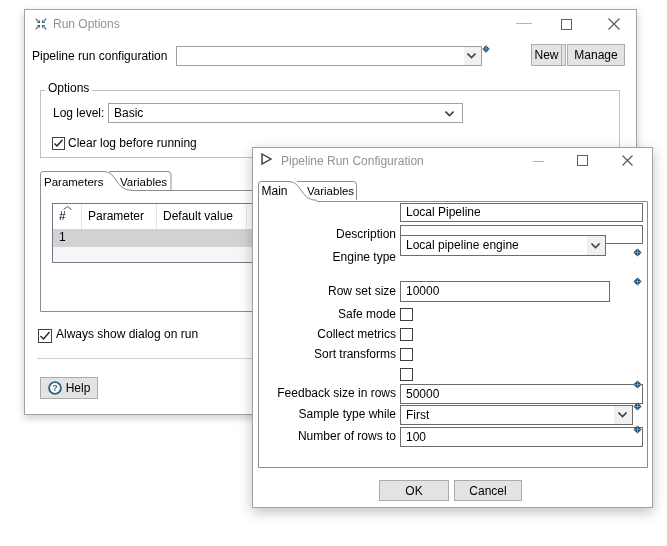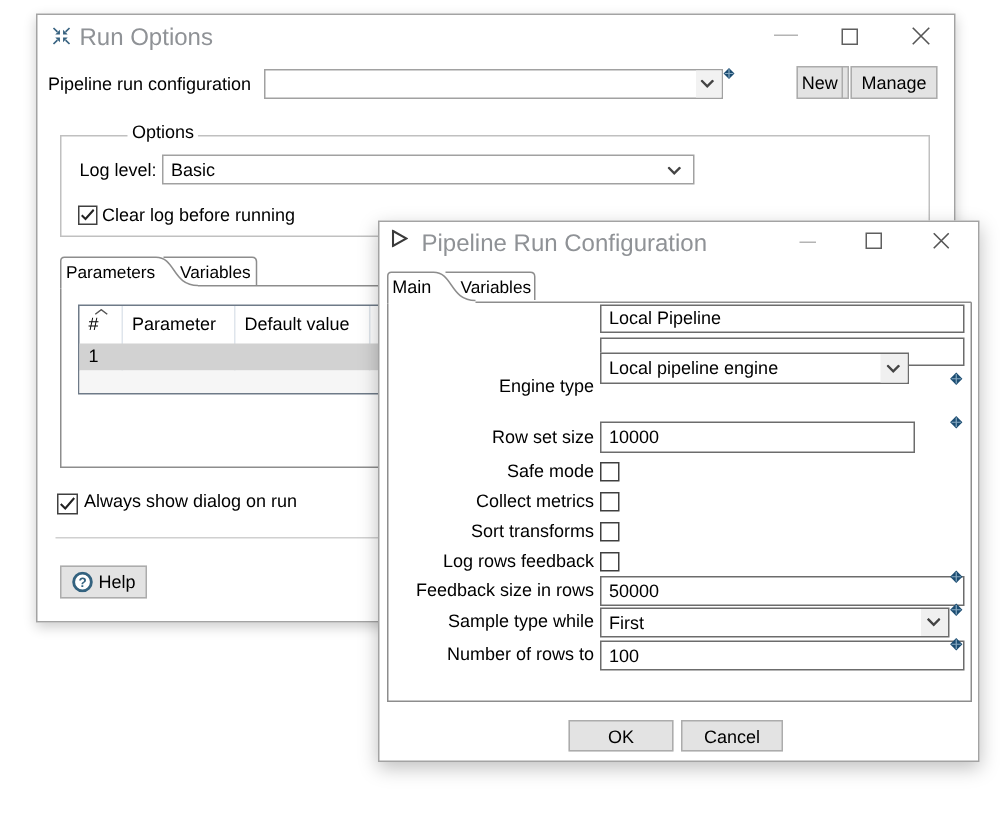--- a/index.html
+++ b/index.html
@@ -1,20 +1,20 @@
 <!DOCTYPE html>
 <html><head>
 <meta charset="utf-8">
 <style>
   html,body{margin:0;padding:0;}
   body{width:667px;height:546px;background:#ffffff;position:relative;overflow:hidden;
        font-family:"Liberation Sans", sans-serif;font-size:12px;color:#000;}
   .abs{position:absolute;box-sizing:border-box;}
   .dialog{background:#fff;border:1px solid #a3a3a3;}
-  .titletext{color:#8f9296;font-size:16px;text-align:right;}
+  .titletext{color:#8f9296;font-size:12px;text-align:right;}
   .btn{background:#e3e3e3;border:1px solid #acacac;display:flex;align-items:center;justify-content:center;}
   .input{background:#fff;border:1px solid #6c6c6c;}
   .combo{background:#fff;border:1px solid #a1a1a1;padding-left:44px;}
   .cb{background:#fff;border:1px solid #404040;}
   .lbl{white-space:nowrap;}
   .rlbl{white-space:nowrap;text-align:right;}
 </style>
 </head>
 <body>
 
@@ -48,21 +48,21 @@
   </div>
   <svg class="abs" style="left:457px;top:35px;" width="8" height="8" viewBox="0 0 8 8">
     <rect x="1.4" y="1.4" width="5.2" height="5.2" transform="rotate(45 4 4)" fill="#1c4d72"></rect>
       <path d="M4,1.2 L4,6.8 M1.2,4 L6.8,4" stroke="#86a9c2" stroke-width="0.8" fill="none"></path>
   </svg>
   <div class="abs btn" style="left:471px;top:34px;width:31px;height:22px;margin-left:39px;">Edit</div>
   <div class="abs btn" style="left:506px;top:34px;width:31px;height:22px;">New</div>
   <div class="abs btn" style="left:542px;top:34px;width:58px;height:22px;">Manage</div>
 
   <div class="abs" style="left:15px;top:80px;width:580px;height:68px;border:1px solid #c0c0c0;"></div>
-  <div class="abs" style="left:20px;top:71px;padding:0 3px;background:#fff;margin-left:40px;">Options</div>
+  <div class="abs" style="left:20px;top:71px;padding:0 3px;background:#fff;">Options</div>
   <div class="abs lbl" style="left:28px;top:96px;">Log level:</div>
   <div class="abs combo" style="left:83px;top:93px;width:355px;height:20px;">
     <div class="abs" style="left:5px;top:2px;">Basic</div>
     <svg class="abs" style="right:8px;top:7px;" width="9" height="6" viewBox="0 0 9 6">
         <path d="M0.5,0.5 L4.5,4.5 L8.5,0.5" stroke="#444" stroke-width="1.6" fill="none"></path>
       </svg>
   </div>
   <div class="abs cb" style="left:27px;top:127px;width:13px;height:13px;"></div>
   <svg class="abs" style="left:29px;top:129px;" width="9" height="9" viewBox="0 0 9 9">
       <path d="M0.5,4.5 L3,7 L8.5,0.8" stroke="#222" stroke-width="1.4" fill="none"></path>
@@ -129,20 +129,21 @@
     <path d="M1,22.2 L1,4 Q1,1.5 4,1.5 L32,1.5 C45,1.5 43,20.3 60,20.3 L60,22.2 Z" fill="#fff"></path>
     <path d="M1.5,22 L1.5,4 Q1.5,1.5 4,1.5 L32,1.5 C45,1.5 43,20.4 60,20.4" fill="none" stroke="#8d8d8d" stroke-width="1"></path>
     <text x="4.5" y="15" font-size="12" fill="#000">Main</text>
     <text x="50" y="15" font-size="11.5" fill="#000">Variables</text>
   </svg>
 
   <div class="abs input" style="left:147px;top:55px;width:243px;height:19px;">
       <div class="abs" style="left:5px;top:1px;">Local Pipeline</div>
     </div>
 
+  <div class="abs rlbl" style="left:0px;top:79px;width:143px;">Description</div>
   <div class="abs input" style="left:147px;top:77px;width:243px;height:19px;"></div>
 
   <div class="abs rlbl" style="left:0px;top:102px;width:143px;">Engine type</div>
   <div class="abs input" style="left:147px;top:87px;width:206px;height:21px;">
     <div class="abs" style="left:5px;top:2px;">Local pipeline engine</div>
     <div class="abs" style="right:0;top:0;width:18px;height:19px;background:#f0f0f0;"></div>
     <svg class="abs" style="right:5px;top:7px;" width="9" height="6" viewBox="0 0 9 6">
         <path d="M0.5,0.5 L4.5,4.5 L8.5,0.5" stroke="#444" stroke-width="1.6" fill="none"></path>
       </svg>
   </div>
@@ -162,21 +163,20 @@
 
   <div class="abs rlbl" style="left:0px;top:159px;width:143px;">Safe mode</div>
   <div class="abs cb" style="left:147px;top:160px;width:13px;height:13px;"></div>
 
   <div class="abs rlbl" style="left:0px;top:179px;width:143px;">Collect metrics</div>
   <div class="abs cb" style="left:147px;top:180px;width:13px;height:13px;"></div>
 
   <div class="abs rlbl" style="left:0px;top:199px;width:143px;">Sort transforms</div>
   <div class="abs cb" style="left:147px;top:200px;width:13px;height:13px;"></div>
 
-  <div class="abs rlbl" style="left:0px;top:219px;width:143px;">Log rows feedback</div>
   <div class="abs cb" style="left:147px;top:220px;width:13px;height:13px;"></div>
 
   <div class="abs rlbl" style="left:0px;top:238px;width:143px;">Feedback size in rows</div>
   <div class="abs input" style="left:147px;top:236px;width:243px;height:20px;">
       <div class="abs" style="left:5px;top:2px;">50000</div>
     </div>
   <svg class="abs" style="left:380px;top:232px;" width="9" height="9" viewBox="0 0 9 9">
       <rect x="1.6" y="1.6" width="5.8" height="5.8" transform="rotate(45 4.5 4.5)" fill="#1c4d72"></rect>
       <path d="M4.5,1.4 L4.5,7.6 M1.4,4.5 L7.6,4.5" stroke="#86a9c2" stroke-width="0.8" fill="none"></path>
     </svg>

